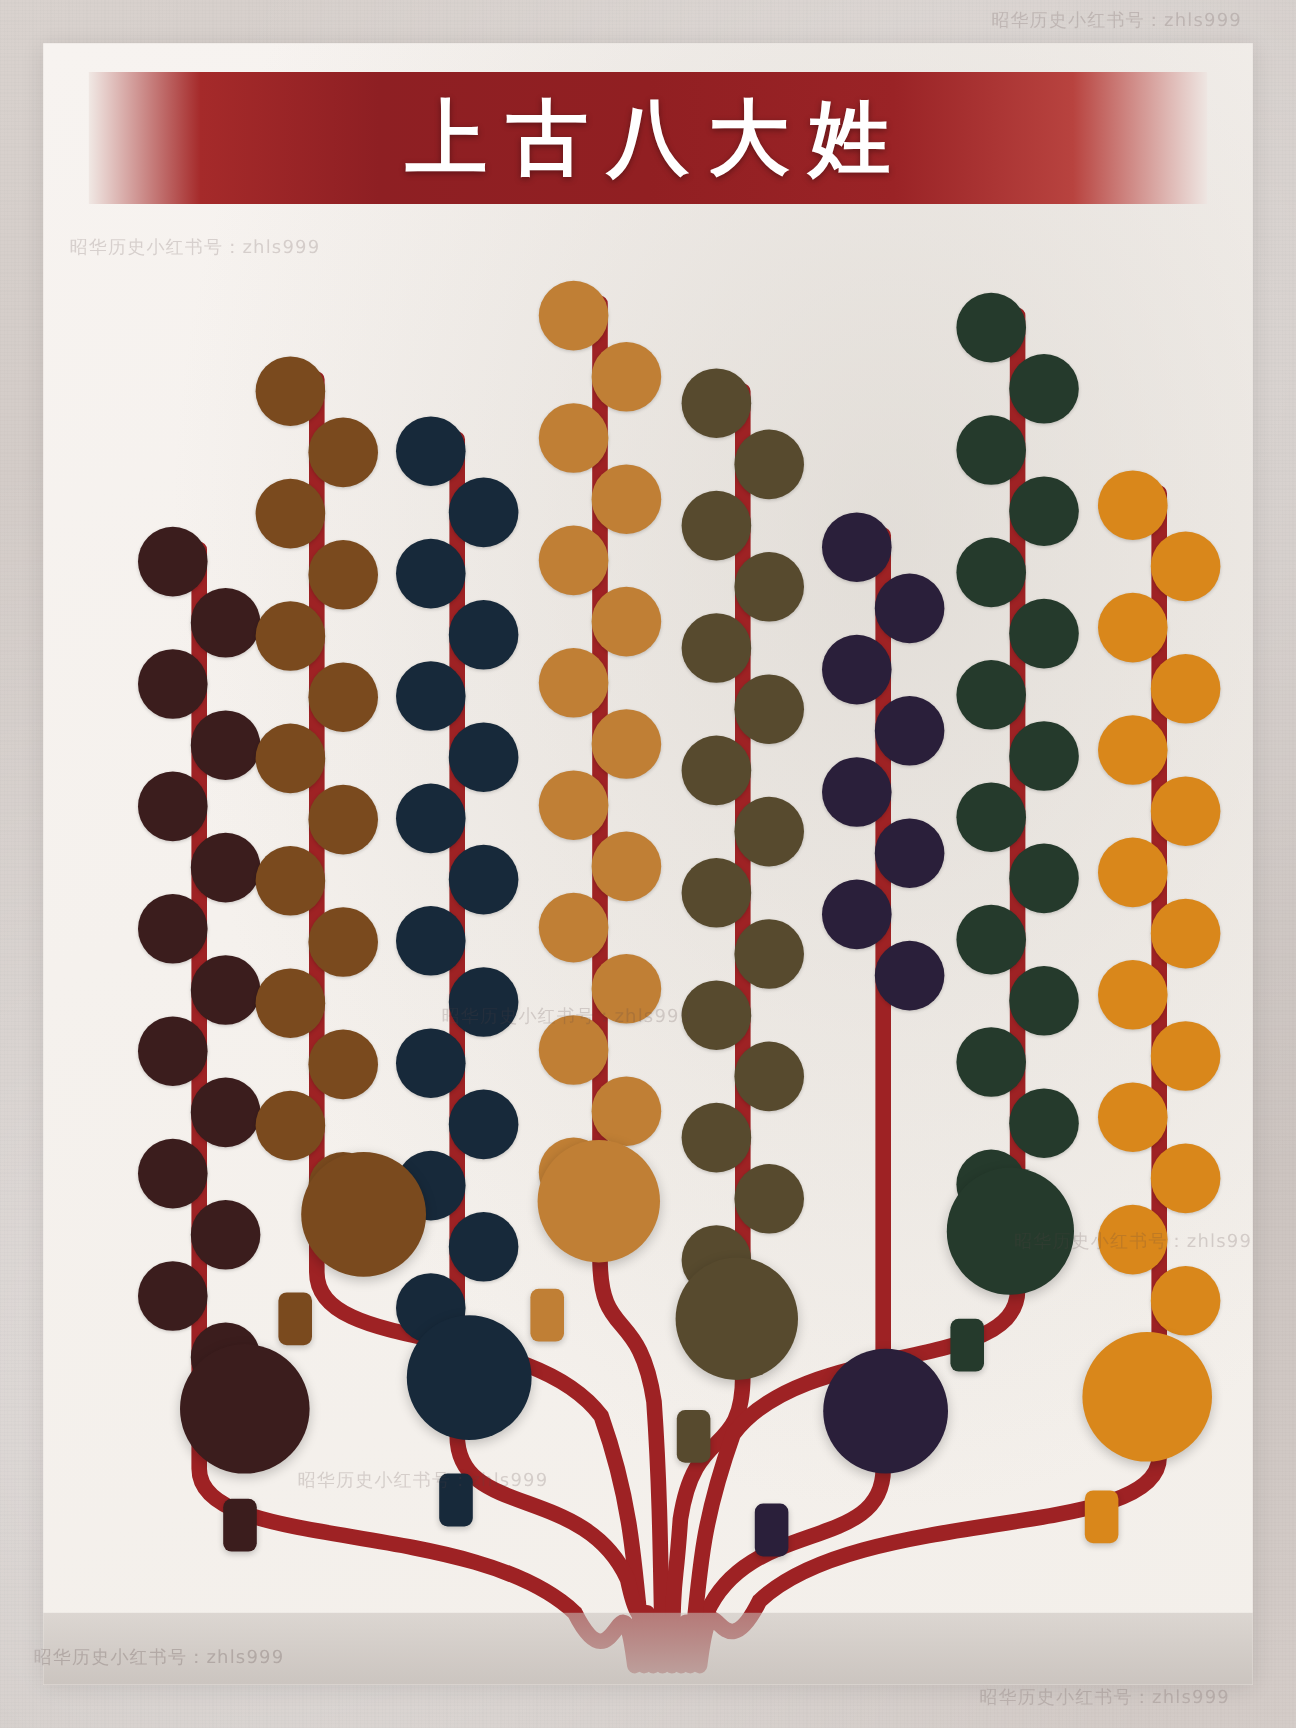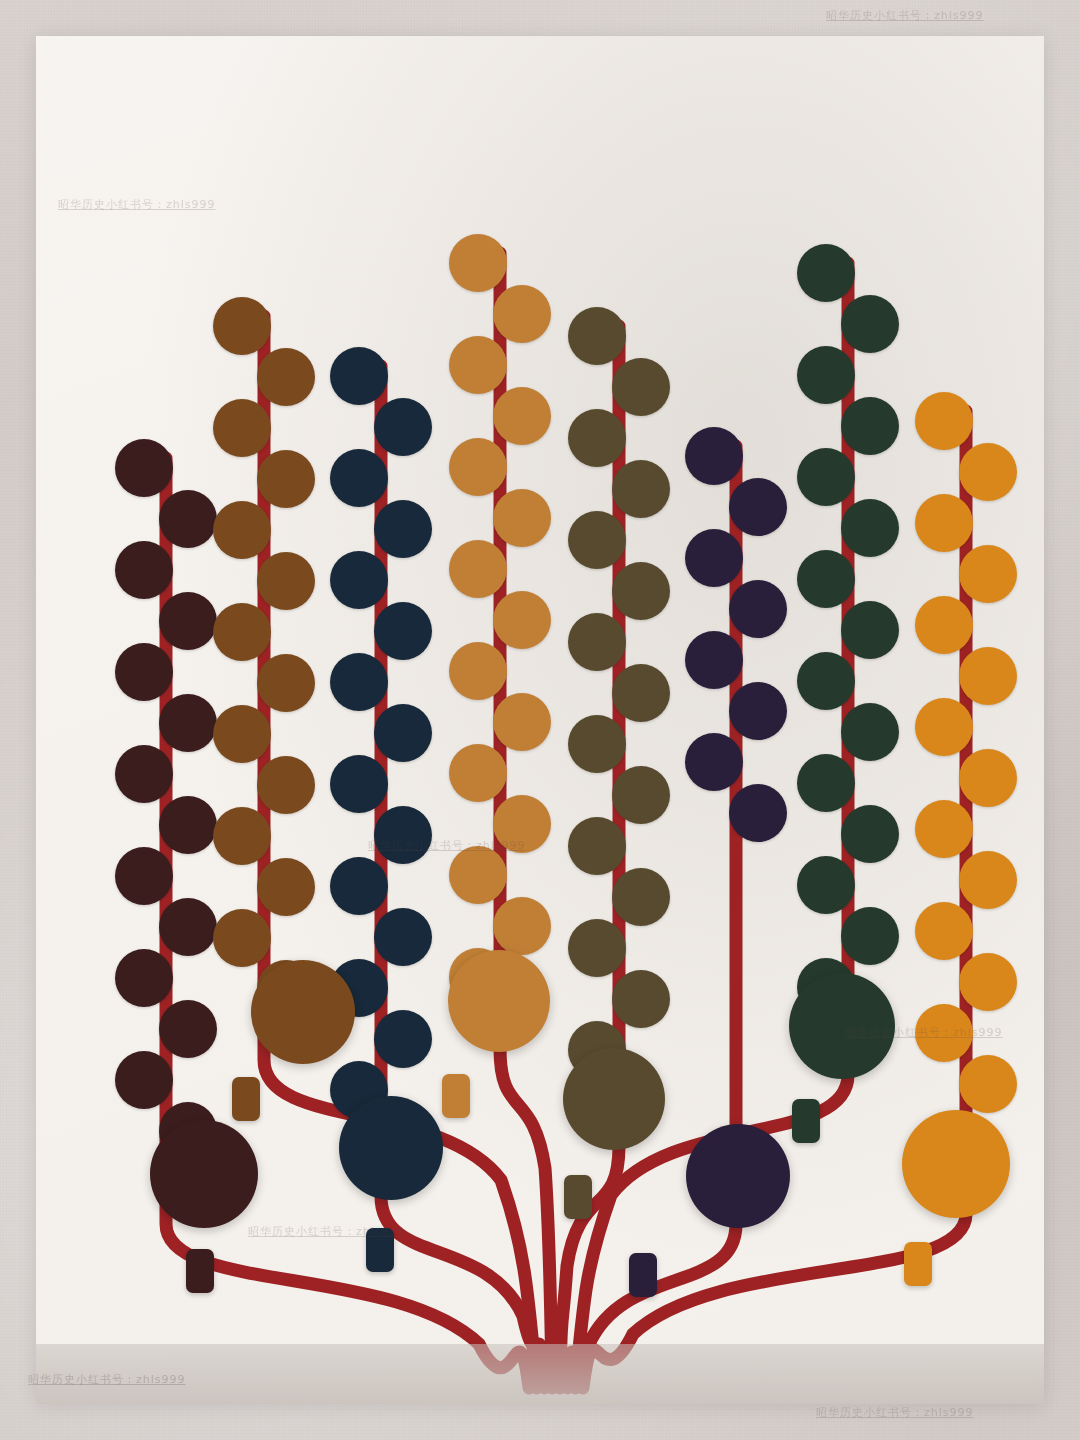--- a/index.html
+++ b/index.html
@@ -49,30 +49,33 @@
     font-family:"DejaVu Sans","Liberation Sans",sans-serif;
     text-shadow:0 3px 6px rgba(0,0,0,.25);
     box-shadow:0 3px 10px rgba(0,0,0,.22);}
   .tag{position:absolute;border-radius:7px;
     display:flex;align-items:center;justify-content:center;
     color:#fbf7f2;font-weight:bold;font-size:27px;letter-spacing:3px;
     font-family:"DejaVu Sans","Liberation Sans",sans-serif;
     padding:0 14px;height:44px;
     box-shadow:0 2px 5px rgba(0,0,0,.22);}
   
-  .wm{position:absolute;color:rgba(90,70,70,.20);font-size:11px;
+  .wm{position:absolute;color:rgba(90,70,70,.20);font-size:15px;
     font-family:"DejaVu Sans","Liberation Sans",sans-serif;letter-spacing:1px;
-    white-space:nowrap;pointer-events:none;text-decoration:underline;}
+    white-space:nowrap;pointer-events:none;}
 </style>
 </head>
 <body>
 
 <div id="poster">
   <div id="card">
 
+    <div id="banner">
+      <div id="banner-text">上古八大姓</div>
+    </div>
 
     <svg id="stems" viewBox="0 0 1008 1368">
         <path d="M 130 422 L 130 1188
      C 130 1258, 358.29999999999995 1228,
        443 1308
      C 477.65 1378, 481.5 1262,
        493.05 1352" stroke="#9e2224" stroke-width="13" fill="none" stroke-linecap="round"></path>
         <path d="M 228 280 L 228 1024
      C 228 1094, 404.5 1064,
        465 1144

